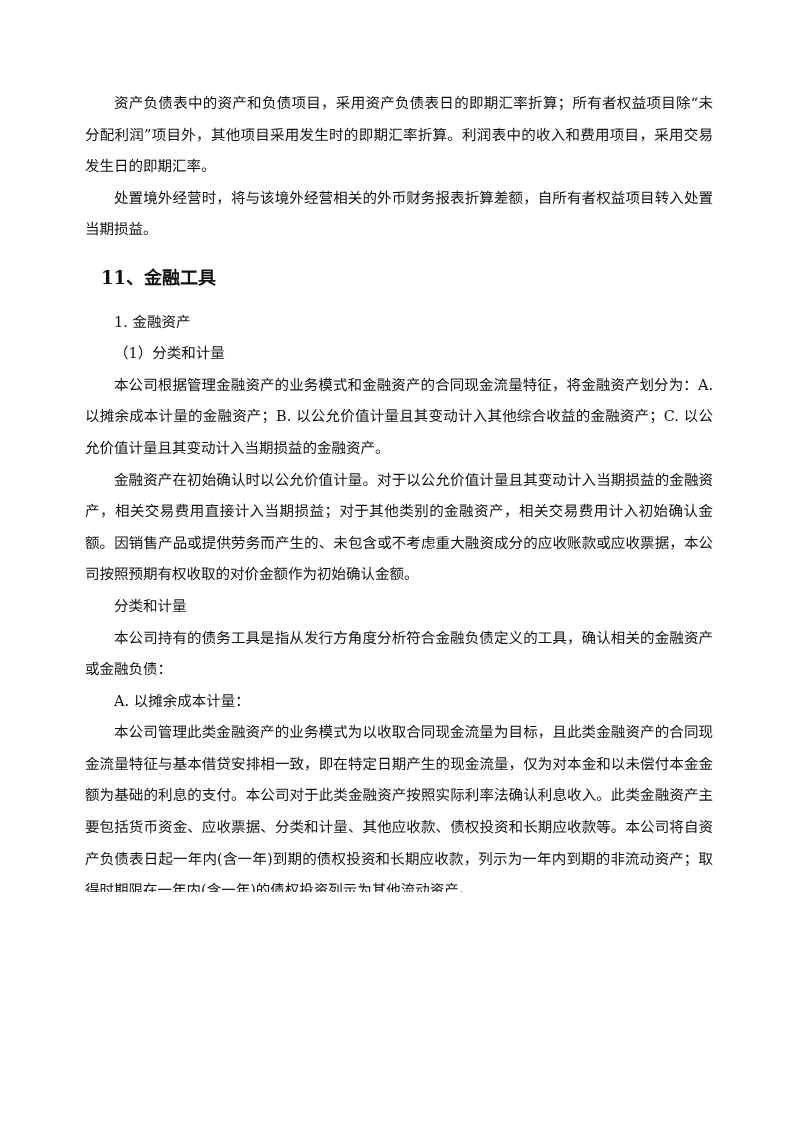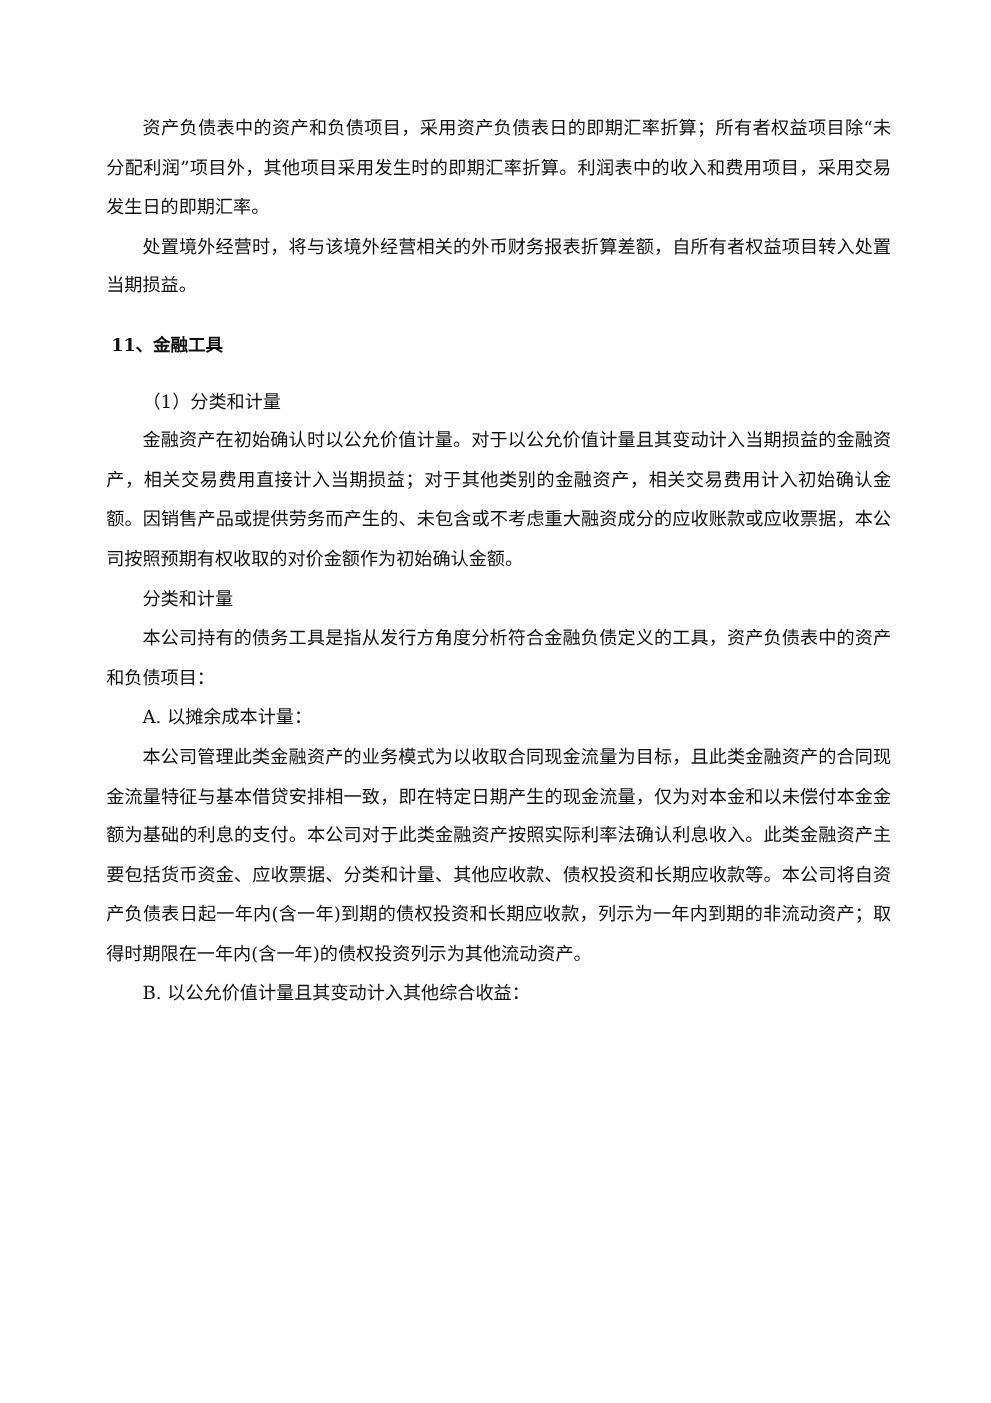--- a/index.html
+++ b/index.html
@@ -25,24 +25,24 @@
     font-size: 14.5px;
     line-height: 31.6px;
     text-align: justify;
     text-justify: inter-ideograph;
   }
   .doc-body p {
     margin: 0;
     text-indent: 2em;
   }
   .doc-body h2.heading {
-    font-size: 14px;
+    font-size: 18px;
     font-weight: bold;
     text-indent: 0;
-    margin: 16px 0 13px 4px;
+    margin: 16px 0 13px 16px;
     line-height: 31.6px;
     text-align: left;
   }
   .page-number {
     position: absolute;
     left: 700px;
     top: 1036px;
     width: 30px;
     font-size: 12.5px;
     line-height: 16px;
@@ -52,22 +52,24 @@
   }
 </style>
 </head>
 <body>
 
 <div class="page">
   <div class="doc-body" id="doc-body">
       <p>资产负债表中的资产和负债项目，采用资产负债表日的即期汇率折算；所有者权益项目除“未分配利润”项目外，其他项目采用发生时的即期汇率折算。利润表中的收入和费用项目，采用交易发生日的即期汇率。</p>
       <p>处置境外经营时，将与该境外经营相关的外币财务报表折算差额，自所有者权益项目转入处置当期损益。</p>
       <h2 class="heading">11、金融工具</h2>
+      <p>1. 金融资产</p>
       <p>（1）分类和计量</p>
+      <p>本公司根据管理金融资产的业务模式和金融资产的合同现金流量特征，将金融资产划分为：A. 以摊余成本计量的金融资产；B. 以公允价值计量且其变动计入其他综合收益的金融资产；C. 以公允价值计量且其变动计入当期损益的金融资产。</p>
       <p>金融资产在初始确认时以公允价值计量。对于以公允价值计量且其变动计入当期损益的金融资产，相关交易费用直接计入当期损益；对于其他类别的金融资产，相关交易费用计入初始确认金额。因销售产品或提供劳务而产生的、未包含或不考虑重大融资成分的应收账款或应收票据，本公司按照预期有权收取的对价金额作为初始确认金额。</p>
       <p>分类和计量</p>
-      <p>本公司持有的债务工具是指从发行方角度分析符合金融负债定义的工具，资产负债表中的资产和负债项目：</p>
+      <p>本公司持有的债务工具是指从发行方角度分析符合金融负债定义的工具，确认相关的金融资产或金融负债：</p>
       <p>A. 以摊余成本计量：</p>
       <p>本公司管理此类金融资产的业务模式为以收取合同现金流量为目标，且此类金融资产的合同现金流量特征与基本借贷安排相一致，即在特定日期产生的现金流量，仅为对本金和以未偿付本金金额为基础的利息的支付。本公司对于此类金融资产按照实际利率法确认利息收入。此类金融资产主要包括货币资金、应收票据、分类和计量、其他应收款、债权投资和长期应收款等。本公司将自资产负债表日起一年内(含一年)到期的债权投资和长期应收款，列示为一年内到期的非流动资产；取得时期限在一年内(含一年)的债权投资列示为其他流动资产。</p>
       <p>B. 以公允价值计量且其变动计入其他综合收益：</p>
     </div>
   <div class="page-number">37</div>
 </div>
 
 </body></html>

